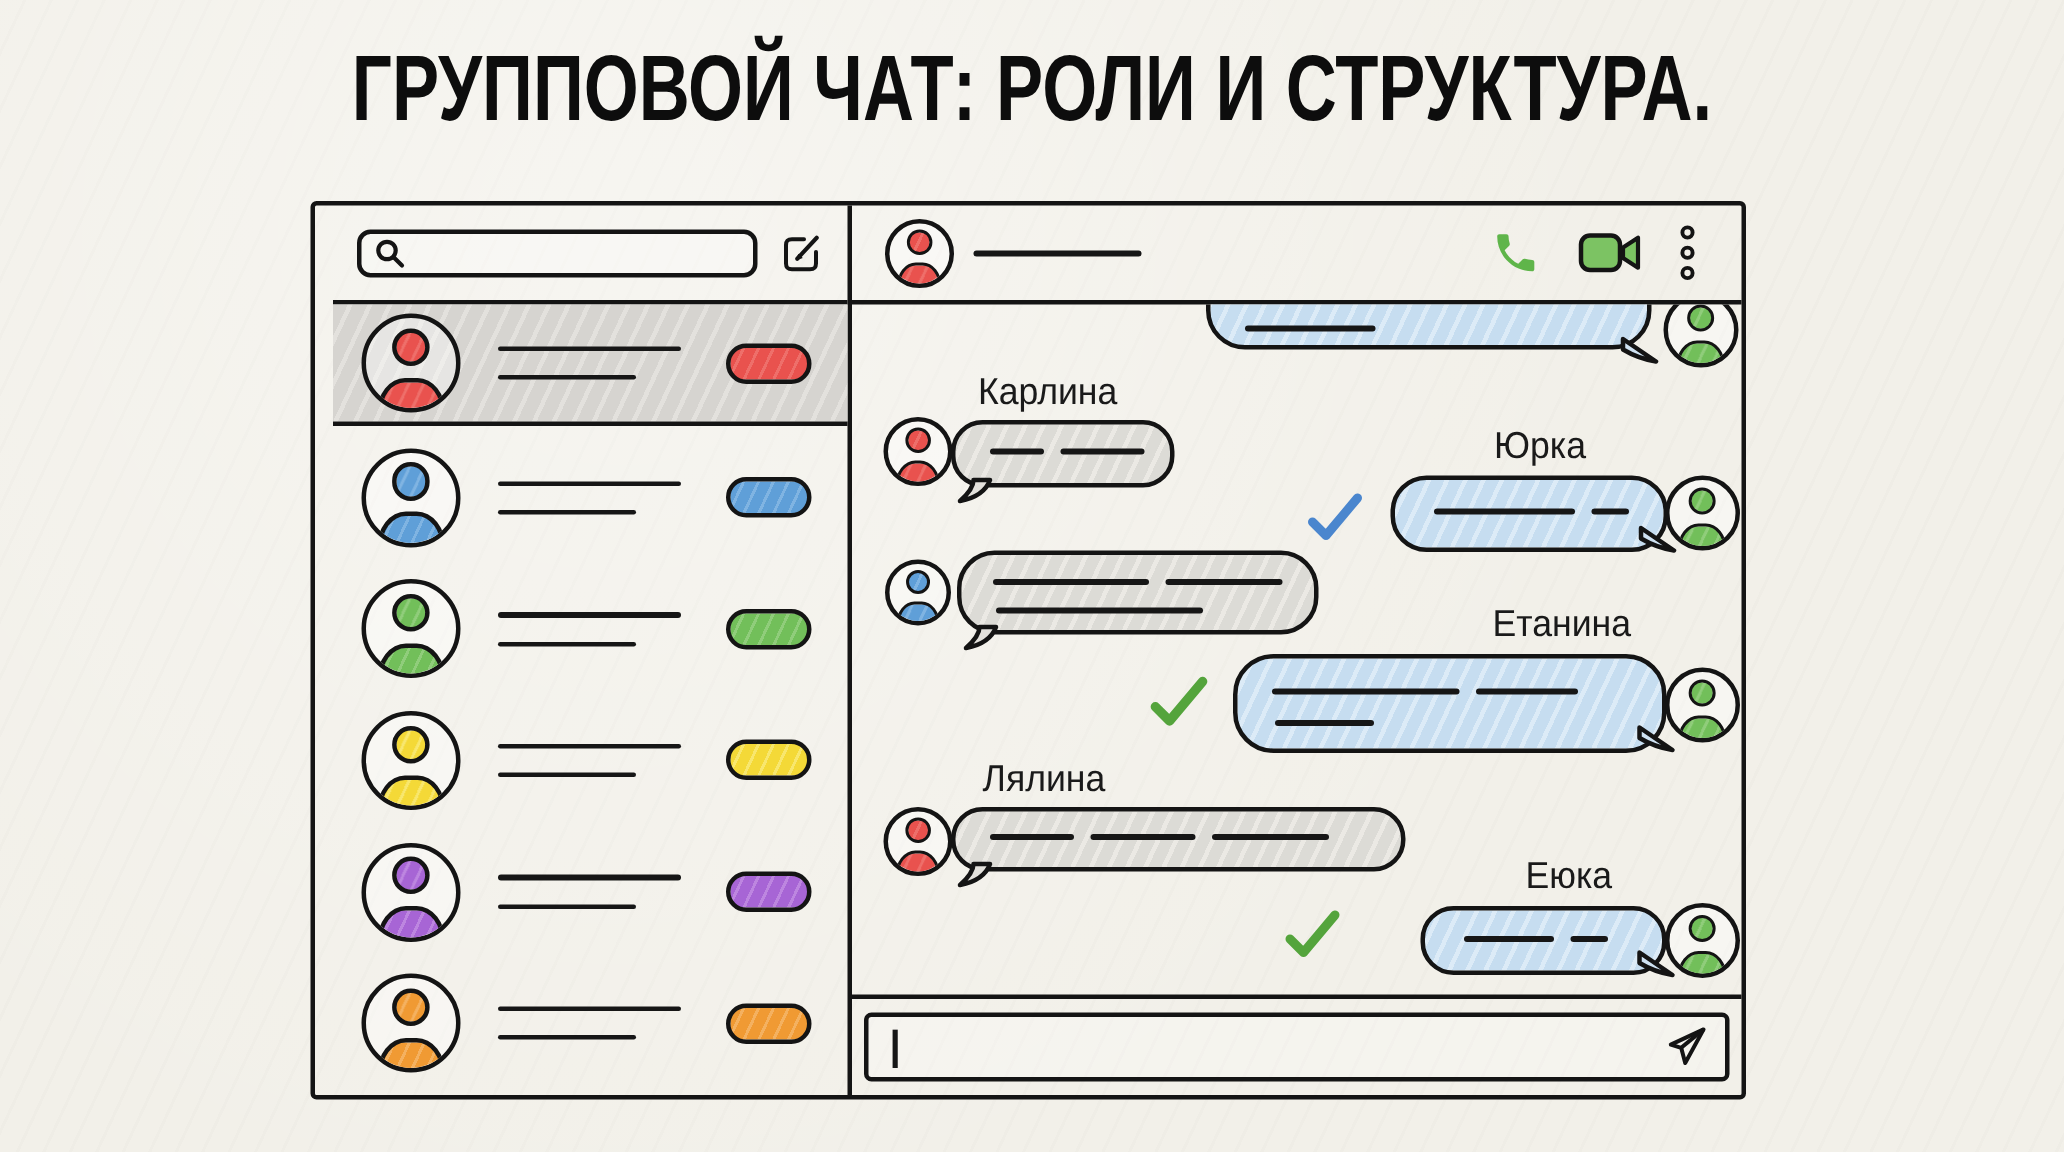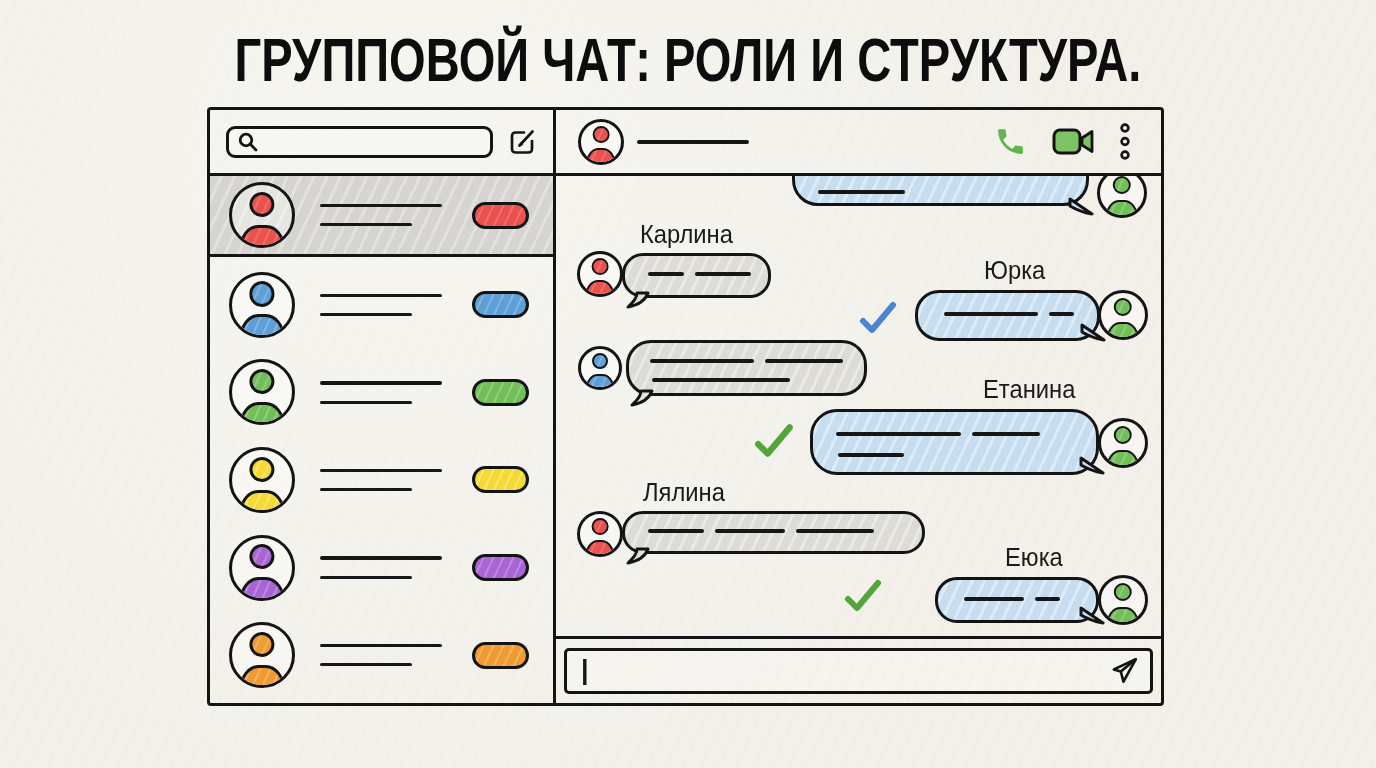--- a/index.html
+++ b/index.html
@@ -11,23 +11,24 @@
     font-family:"Liberation Sans",sans-serif;color:#161616;
   }
   
   .title{
     position:absolute;top:24px;left:0;width:100%;text-align:center;
     font-size:62px;font-weight:bold;letter-spacing:0;color:#0d0d0d;
     transform:scaleX(.76);transform-origin:50% 50%;white-space:nowrap;
   }
   
   .window{
-    position:absolute;left:207px;top:107px;width:957px;height:599px;
+    position:absolute;left:207px;top:134px;width:957px;height:599px;
     border:3.5px solid #141414;border-radius:4px;display:flex;box-sizing:border-box;
     background:transparent;
+    padding-left:12px;
   }
   
   .sidebar{width:346px;border-right:3.5px solid #141414;display:flex;flex-direction:column;box-sizing:border-box;}
   .search-row{height:66px;border-bottom:3.5px solid #141414;display:flex;align-items:center;padding:0 16px;gap:14px;box-sizing:border-box;}
   .search-box{flex:1;height:32px;border:3px solid #141414;border-radius:9px;display:flex;align-items:center;padding:0 8px;box-sizing:border-box;background:rgba(255,255,255,.25);}
   .icon-btn{display:flex;align-items:center;justify-content:center;}
   .chat-list{flex:1;display:flex;flex-direction:column;}
   .chat-item{display:flex;align-items:center;height:86px;box-sizing:border-box;}
   .chat-item.selected{
     height:81px;border-bottom:3.5px solid #141414;

